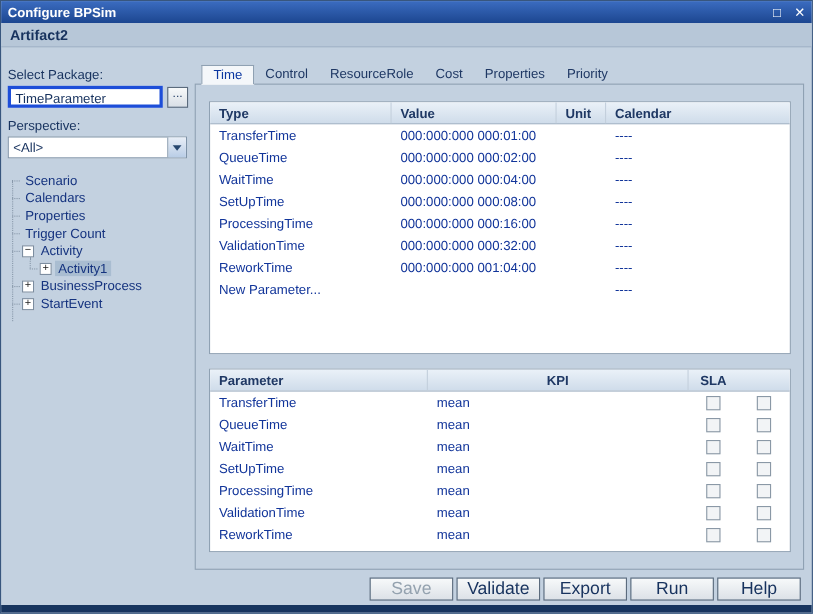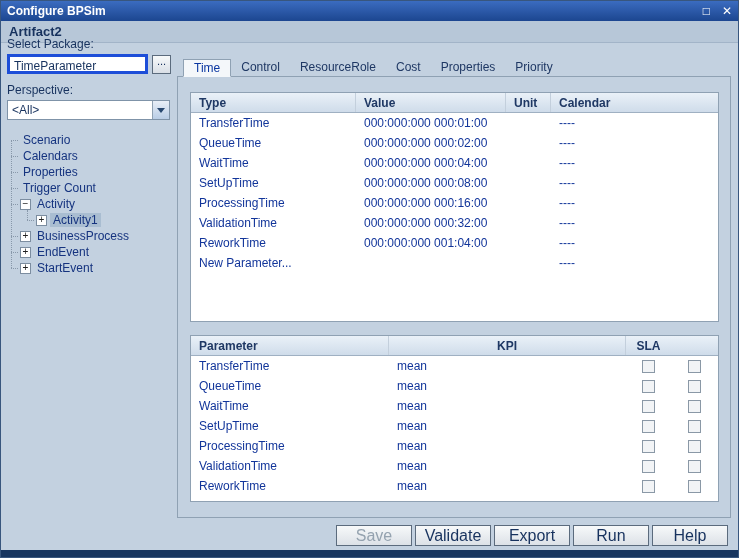--- a/index.html
+++ b/index.html
@@ -11,21 +11,21 @@
   
   .titlebar { height:20px; background:linear-gradient(#3b6cc0,#1c4690); color:#fff; display:flex; align-items:center; padding:0 6px; }
   .titlebar .title { font-weight:bold; }
   .win-controls { margin-left:auto; display:flex; gap:12px; align-items:center; }
   .winbtn { cursor:default; font-size:12px; line-height:1; }
 
   
   .subtitle { height:22px; background:#b7c7d8; color:#17325e; font-weight:bold; font-size:13px; display:flex; align-items:center; padding:0 8px; border-bottom:1px solid #a2b4c8; }
 
   
-  .left { position:absolute; left:0; top:28px; width:176px; bottom:10px; padding:5px 6px; }
+  .left { position:absolute; left:0; top:52px; width:176px; bottom:10px; padding:5px 6px; }
   .lbl { color:#17325e; margin-top:3px; }
   .pkg-row { display:flex; align-items:center; margin-top:3px; }
   .field { width:141px; height:20px; background:#fff; border:3px solid #1d4ed8; padding:2px 4px; color:#17325e; overflow:hidden; white-space:nowrap; }
   .browse { width:19px; height:19px; margin-left:4px; border:1px solid #5b6b7d; background:linear-gradient(#f7f9fa,#d9dfe6); color:#17325e; font-size:11px; line-height:1; padding:0 0 5px 0; }
   .combo { width:163px; height:20px; background:#fff; border:1px solid #7f93a8; margin-top:3px; display:flex; align-items:center; color:#17325e; }
   .combo .val { flex:1; padding:0 4px; }
   .combo-btn { width:17px; height:100%; border-left:1px solid #8fa1b3; background:linear-gradient(#e8eef7,#b9cde6); display:flex; align-items:center; justify-content:center; }
   .arrow-down { width:0; height:0; border-left:4px solid transparent; border-right:4px solid transparent; border-top:5px solid #27476f; }
 
   
@@ -128,25 +128,20 @@
           <span class="tlabel">Activity1</span>
         </div>
       <div class="titem lvl1">
           <span class="dash"></span>
           <span class="tbox plus"></span>
           <span class="tlabel">BusinessProcess</span>
         </div>
       <div class="titem lvl1">
           <span class="dash"></span>
           <span class="tbox plus"></span>
-          <span class="tlabel">EndEvent</span>
-        </div>
-      <div class="titem lvl1">
-          <span class="dash"></span>
-          <span class="tbox plus"></span>
           <span class="tlabel">StartEvent</span>
         </div>
     </div>
   </div>
 
   <div class="right">
     <div class="tabs">
       <div class="tab active">Time</div>
       <div class="tab">Control</div>
       <div class="tab">ResourceRole</div>

